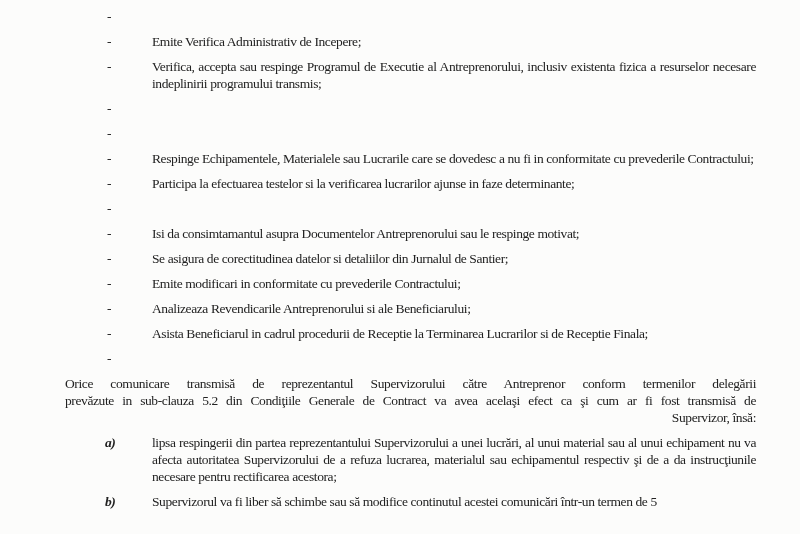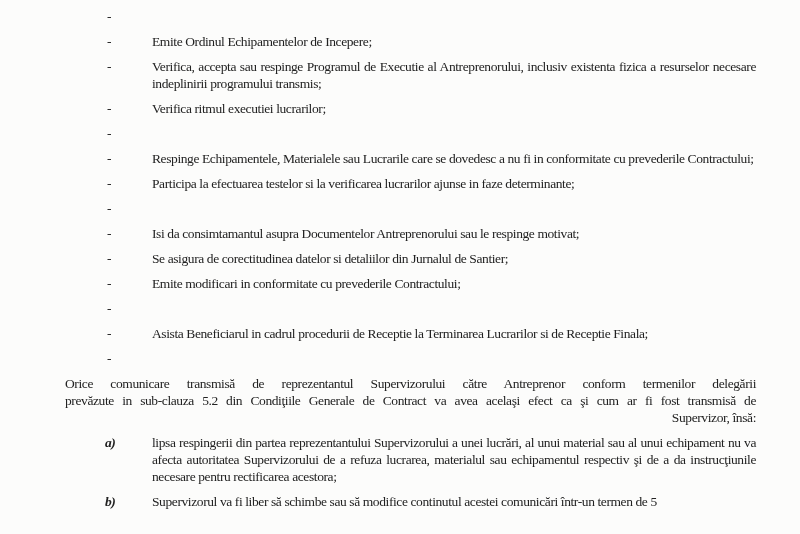--- a/index.html
+++ b/index.html
@@ -39,29 +39,28 @@
 </head>
 <body style="background: rgb(252, 252, 251);">
 
 <div class="doc" style="color: rgb(34, 34, 34);">
   <div class="bullet-list" id="bullet-list">
       <div class="item ">
         <span class="marker">-</span>
       </div>
       <div class="item ">
         <span class="marker">-</span>
-        <span class="text">Emite Ordinul Echipamentelor de Incepere;</span>
+        <span class="text">Emite Verifica Administrativ de Incepere;</span>
       </div>
       <div class="item ">
         <span class="marker">-</span>
         <span class="text">Verifica, accepta sau respinge Programul de Executie al Antreprenorului, inclusiv existenta fizica a resurselor necesare indeplinirii programului transmis;</span>
       </div>
       <div class="item ">
         <span class="marker">-</span>
-        <span class="text">Verifica ritmul executiei lucrarilor;</span>
       </div>
       <div class="item ">
         <span class="marker">-</span>
       </div>
       <div class="item ">
         <span class="marker">-</span>
         <span class="text">Respinge Echipamentele, Materialele sau Lucrarile care se dovedesc a nu fi in conformitate cu prevederile Contractului;</span>
       </div>
       <div class="item ">
         <span class="marker">-</span>
@@ -77,20 +76,21 @@
       <div class="item ">
         <span class="marker">-</span>
         <span class="text">Se asigura de corectitudinea datelor si detaliilor din Jurnalul de Santier;</span>
       </div>
       <div class="item ">
         <span class="marker">-</span>
         <span class="text">Emite modificari in conformitate cu prevederile Contractului;</span>
       </div>
       <div class="item ">
         <span class="marker">-</span>
+        <span class="text">Analizeaza Revendicarile Antreprenorului si ale Beneficiarului;</span>
       </div>
       <div class="item ">
         <span class="marker">-</span>
         <span class="text">Asista Beneficiarul in cadrul procedurii de Receptie la Terminarea Lucrarilor si de Receptie Finala;</span>
       </div>
       <div class="item ">
         <span class="marker">-</span>
       </div>
     </div>
   <div class="para" id="paragraph">

